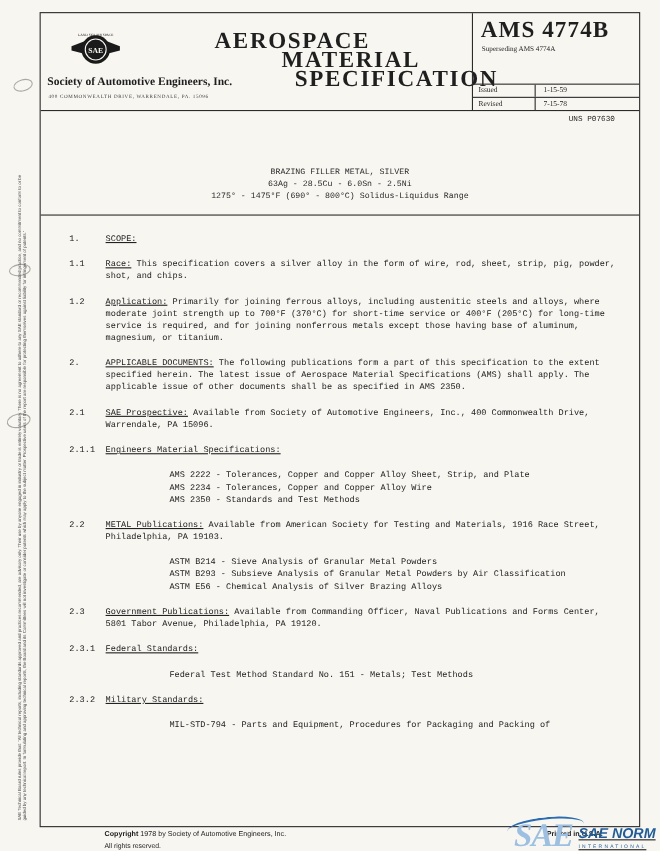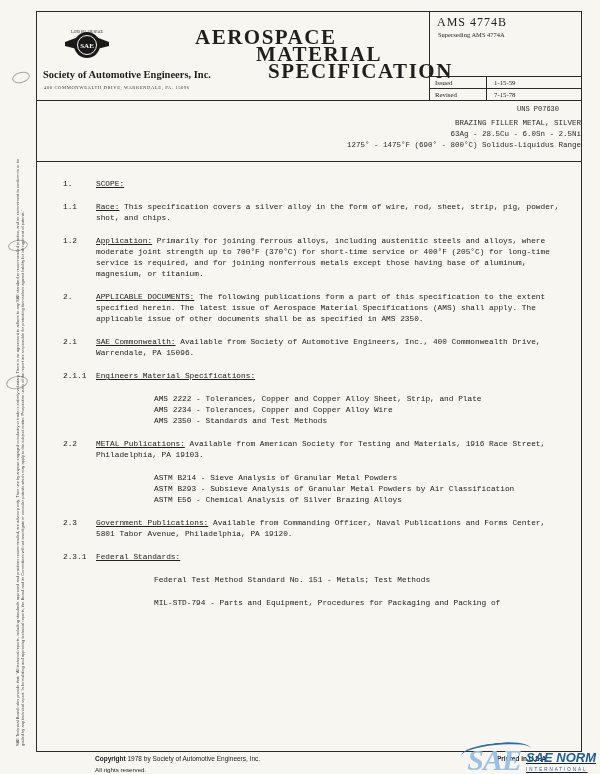--- a/index.html
+++ b/index.html
@@ -32,32 +32,32 @@
   .t1,.t2,.t3 { position:absolute; font-weight:bold; font-size:21px; letter-spacing:1.5px; white-space:nowrap; }
   .t1 { left:158px; top:13px; }
   .t2 { left:219px; top:30px; }
   .t3 { left:231px; top:47px; }
   .org  { position:absolute; left:6px; top:57px; font-weight:bold; font-size:10.5px; white-space:nowrap; }
   .addr { position:absolute; left:7px; top:73px; font-size:4.6px; letter-spacing:.6px; color:#3a3a3a; white-space:nowrap; }
   .spec-box {
     position:absolute; right:0; top:0; bottom:0; width:152px;
     border-left:1.5px solid #2b2b2b; display:flex; flex-direction:column; box-sizing:border-box;
   }
-  .spec-num { padding:3px 7px 0 7px; font-weight:normal; font-size:12px; letter-spacing:1px; white-space:nowrap; }
+  .spec-num { padding:3px 7px 0 7px; font-weight:bold; font-size:21px; letter-spacing:1px; white-space:nowrap; }
   .superseding { padding:1px 0 0 8px; font-size:6.5px; }
   .dates { margin-top:auto; font-size:6.8px; }
   .drow { display:flex; border-top:1px solid #2b2b2b; }
   .dlbl { width:56px; padding:2px 0 2px 5px; box-sizing:border-box; }
   .dval { flex:1; border-left:1px solid #2b2b2b; padding:2px 0 2px 7px; }
 
   
   .uns { text-align:right; padding:3px 22px 0 0; font:7px/10px "Liberation Mono", monospace; color:#2a2a2a; }
   .title-block {
-    text-align:right; padding:4px 0 10px 0; border-bottom:1.5px solid #2b2b2b;
-    font:7.5px/11px "Liberation Mono", monospace; color:#2a2a2a;
+    text-align:center; padding:4px 0 10px 0; border-bottom:1.5px solid #2b2b2b;
+    font:7.5px/11px "Liberation Mono", monospace; color:#2a2a2a;margin-top:34px;
   }
 
   
   .docbody { padding:17px 14px 0 26px; font:7.8px/11px "Liberation Mono", monospace; color:#222; }
   .para { display:flex; margin:0 0 12px 0; }
   .para .num { width:33px; flex:none; }
   .para .txt { flex:1; }
   .u { text-decoration:underline; text-underline-offset:1px; }
   .doclist { margin:0 0 12px 91px; }
   .doclist div { white-space:normal; }
@@ -154,21 +154,21 @@
         <span class="txt"><span class="u">Application:</span><span> Primarily for joining ferrous alloys, including austenitic steels and alloys, where moderate joint strength up to 700°F (370°C) for short-time service or 400°F (205°C) for long-time service is required, and for joining nonferrous metals except those having base of aluminum, magnesium, or titanium.</span></span>
       </div>
 
       <div class="para">
         <span class="num">2.</span>
         <span class="txt"><span class="u">APPLICABLE DOCUMENTS:</span><span> The following publications form a part of this specification to the extent specified herein. The latest issue of Aerospace Material Specifications (AMS) shall apply. The applicable issue of other documents shall be as specified in AMS 2350.</span></span>
       </div>
 
       <div class="para">
         <span class="num">2.1</span>
-        <span class="txt"><span class="u">SAE Commonwealth:</span><span> Available from Society of Automotive Engineers, Inc., 400 Commonwealth Drive, Warrendale, PA 15096.</span></span>
+        <span class="txt"><span class="u">SAE Prospective:</span><span> Available from Society of Automotive Engineers, Inc., 400 Commonwealth Drive, Warrendale, PA 15096.</span></span>
       </div>
 
       <div class="para">
         <span class="num">2.1.1</span>
         <span class="txt"><span class="u">Engineers Material Specifications:</span><span></span></span>
       </div>
 
       <div class="doclist">
         <div>AMS 2222 - Tolerances, Copper and Copper Alloy Sheet, Strip, and Plate</div>
         <div>AMS 2234 - Tolerances, Copper and Copper Alloy Wire</div>
@@ -193,20 +193,24 @@
 
       <div class="para">
         <span class="num">2.3.1</span>
         <span class="txt"><span class="u">Federal Standards:</span><span></span></span>
       </div>
 
       <div class="doclist">
         <div>Federal Test Method Standard No. 151 - Metals; Test Methods</div>
       </div>
 
+      <div class="para">
+        <span class="num">2.3.2</span>
+        <span class="txt"><span class="u">Military Standards:</span><span></span></span>
+      </div>
 
       <div class="doclist">
         <div>MIL-STD-794 - Parts and Equipment, Procedures for Packaging and Packing of</div>
       </div>
 
     </div>
   </div>
 
   <div class="f-copy"><span>Copyright</span><span class="cr-rest"> 1978 by Society of Automotive Engineers, Inc.</span></div>
   <div class="f-rights">All rights reserved.</div>

